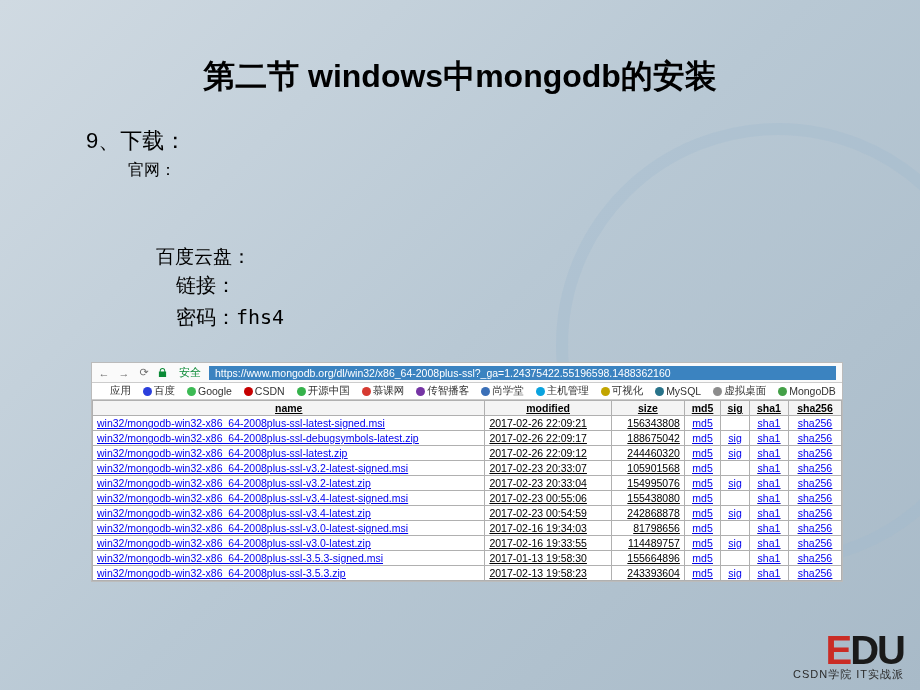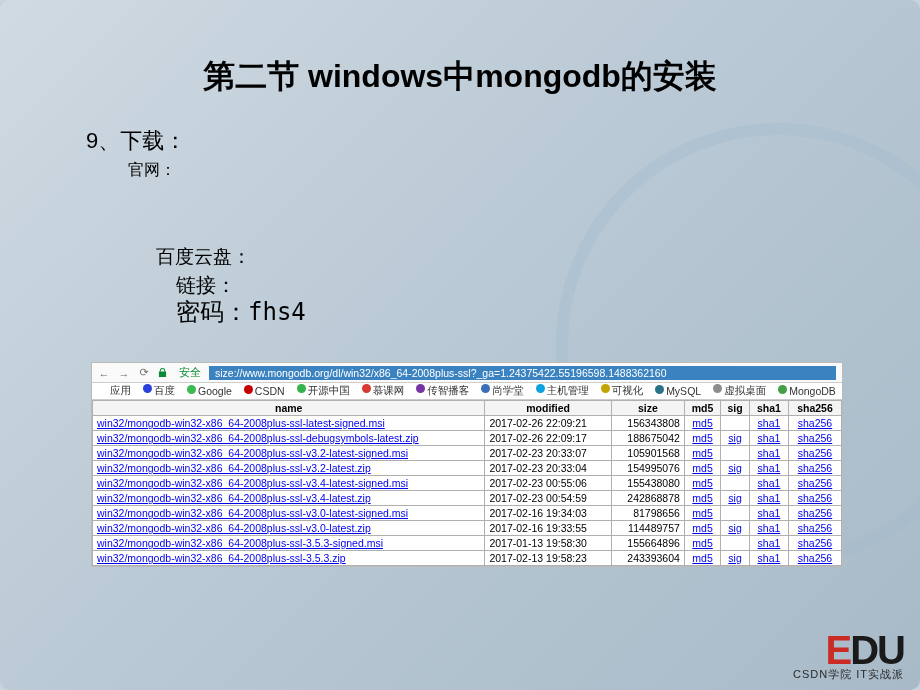--- a/index.html
+++ b/index.html
@@ -9,55 +9,54 @@
       background: #c8d4dc;
       font-family: "SimSun", "Microsoft YaHei", Arial, sans-serif;
       position: relative;
       overflow: hidden;
     }
     .slide {
       width: 100%;
       height: 100%;
       position: relative;
       background: linear-gradient(135deg, #d0dae2 0%, #b8c8d4 50%, #a8bac8 100%);
-      border-radius: 10px;
     }
     .slide::before {
       content: "";
       position: absolute;
       right: -80px;
       top: 50%;
       transform: translateY(-50%);
       width: 420px;
       height: 420px;
       border: 12px solid rgba(160,185,205,0.35);
       border-radius: 50%;
       pointer-events: none;
     }
     .title { position: absolute; top: 55px; left: 0; right: 0; text-align: center; font-size: 32px; font-weight: bold; color: #000; font-family: "Microsoft YaHei", "SimHei", sans-serif; }
     .sec-label { position: absolute; top: 126px; left: 86px; font-size: 22px; color: #000; }
     .sec-sub1 { position: absolute; top: 160px; left: 128px; font-size: 16px; color: #000; }
     .sec-2 { position: absolute; top: 244px; left: 156px; font-size: 19px; color: #000; }
     .sec-3 { position: absolute; top: 272px; left: 176px; font-size: 20px; color: #000; }
-    .sec-4 { position: absolute; top: 296px; left: 176px; font-size: 24px; color: #000; }
+    .sec-4 { position: absolute; top: 304px; left: 176px; font-size: 20px; color: #000; }
     .sec-4 .pw { font-family: monospace; }
 
     .browser { position: absolute; top: 362px; left: 91px; width: 752px; background: #fff; border: 1px solid #bbb; font-family: Arial, sans-serif; }
     .brbar { height: 20px; display: flex; align-items: center; gap: 8px; padding: 0 6px; background: #fafafa; border-bottom: 1px solid #ccc; font-size: 11px; }
     .navbtn { color: #6a6a6a; width: 12px; text-align: center; }
     .lock { color: #0b8a36; font-size: 11px; display: flex; align-items: center; gap: 12px; }
     .lock svg { width: 9px; height: 9px; }
     .urlbox { flex: 1; background: #3b83c0; color: #fff; padding: 1px 6px; font-size: 10.5px; white-space: nowrap; overflow: hidden; }
     .bkbar { height: 17px; display: flex; align-items: center; gap: 12px; padding: 0 6px; font-size: 10.5px; color: #333; border-bottom: 1px solid #ccc; white-space: nowrap; overflow: hidden; }
-    .bkbar span { display: flex; gap: 2px; }
+    .bkbar span { display: flex; align-items: center; gap: 2px; }
     .bkapps { width: 10px; height: 10px; display: grid; grid-template-columns: 1fr 1fr; gap: 1px; }
     .bkapps i { background: #7c7c7c; }
     .favdot { width: 9px; height: 9px; border-radius: 50%; display: inline-block; }
 
-    table { width: 100%; border-collapse: collapse; font-size: 10.5px; }
+    table { width: 100%; border-collapse: collapse; font-size: 10.5px; text-decoration: underline; }
     th, td { border: 1px solid #b0b0b0; padding: 1px 4px; text-align: left; white-space: nowrap; }
     th { background: #f4f4f4; text-align: center; font-weight: bold; }
     td.link a, td.hash a { color: #0000ee; text-decoration: underline; }
     td.num { text-align: right; }
     td.hash { text-align: center; padding: 1px 2px; }
 
     .footer { position: absolute; bottom: 8px; right: 16px; text-align: right; }
     .edu-logo { display: flex; align-items: baseline; justify-content: flex-end; font-family: "Arial Black", Arial, sans-serif; }
     .edu-e { font-size: 40px; font-weight: 900; color: #ca2c25; letter-spacing: -2px; }
     .edu-du { font-size: 40px; font-weight: 900; color: #1a1a1a; letter-spacing: -2px; margin-top: 48px; }
@@ -80,21 +79,21 @@
     <div class="brbar">
       <span class="navbtn">←</span>
       <span class="navbtn">→</span>
       <span class="navbtn">⟳</span>
       <span class="lock">
         <svg viewBox="0 0 10 10">
             <path fill="#0b8a36" d="M2 4V3a3 3 0 016 0v1h1v6H1V4h1zm1 0h4V3a2 2 0 00-4 0v1z"></path>
           </svg>
         <span>安全</span>
       </span>
-      <div class="urlbox">size://www.mongodb.org/dl/win32/x86_64-2008plus-ssl?_ga=1.24375422.55196598.1488362160</div>
+      <div class="urlbox">https://www.mongodb.org/dl/win32/x86_64-2008plus-ssl?_ga=1.24375422.55196598.1488362160</div>
     </div>
     <div class="bkbar">
       <span>
           <span class="bkapps">
             <i></i>
             <i></i>
             <i></i>
             <i></i>
           </span>
           <span>应用</span>
@@ -174,20 +173,29 @@
           <tr>
             <td class="link"><a href="#">win32/mongodb-win32-x86_64-2008plus-ssl-debugsymbols-latest.zip</a></td>
             <td>2017-02-26 22:09:17</td>
             <td class="num">188675042</td>
             <td class="hash"><a href="#">md5</a></td>
             <td class="hash"><a href="#">sig</a></td>
             <td class="hash"><a href="#">sha1</a></td>
             <td class="hash"><a href="#">sha256</a></td>
           </tr>
           <tr>
+            <td class="link"><a href="#">win32/mongodb-win32-x86_64-2008plus-ssl-latest.zip</a></td>
+            <td>2017-02-26 22:09:12</td>
+            <td class="num">244460320</td>
+            <td class="hash"><a href="#">md5</a></td>
+            <td class="hash"><a href="#">sig</a></td>
+            <td class="hash"><a href="#">sha1</a></td>
+            <td class="hash"><a href="#">sha256</a></td>
+          </tr>
+          <tr>
             <td class="link"><a href="#">win32/mongodb-win32-x86_64-2008plus-ssl-v3.2-latest-signed.msi</a></td>
             <td>2017-02-23 20:33:07</td>
             <td class="num">105901568</td>
             <td class="hash"><a href="#">md5</a></td>
             <td class="hash"></td>
             <td class="hash"><a href="#">sha1</a></td>
             <td class="hash"><a href="#">sha256</a></td>
           </tr>
           <tr>
             <td class="link"><a href="#">win32/mongodb-win32-x86_64-2008plus-ssl-v3.2-latest.zip</a></td>

